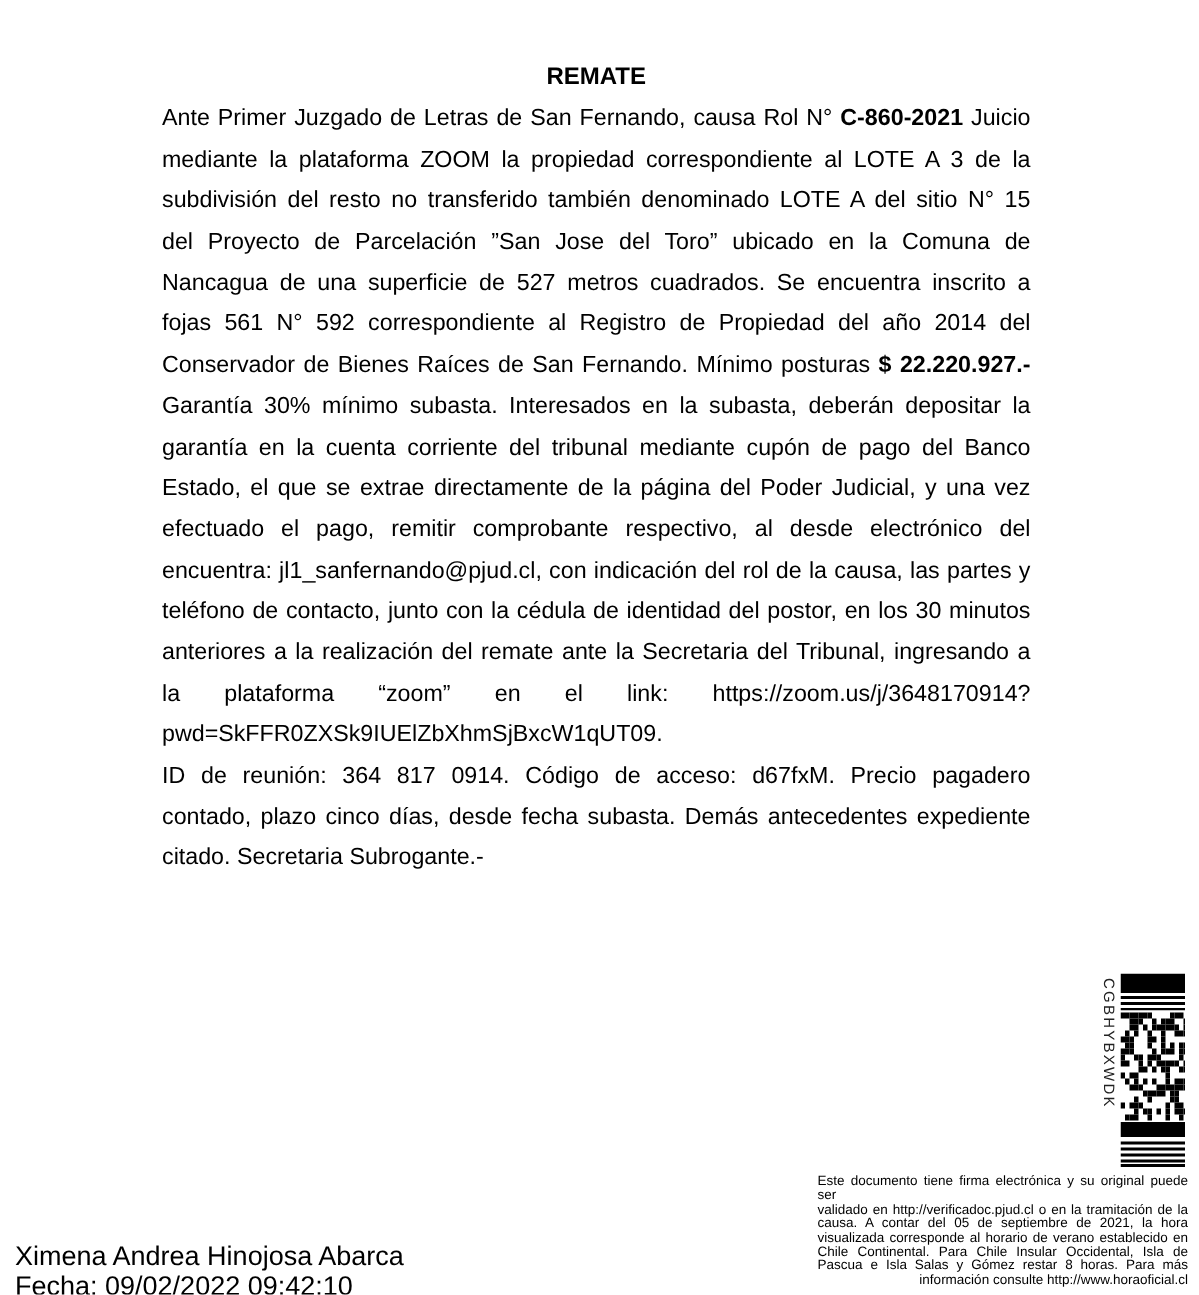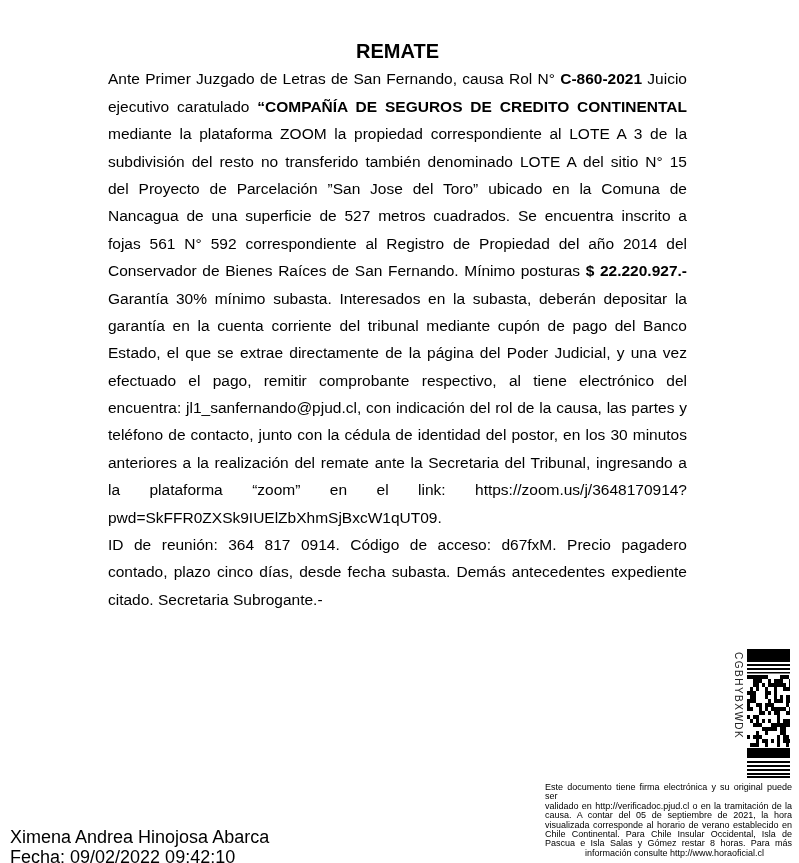--- a/index.html
+++ b/index.html
@@ -14,21 +14,21 @@
   .doc-text {
     position: absolute;
     left: 108px; top: 38px;
     width: 579px;
     font-size: 15.5px;
   }
   .title {
     height: 27.4px; line-height: 27.4px;
     text-align: center;
     font-weight: bold;
-    font-size: 20px;
+    font-size: 16px;
   }
   .line {
     height: 27.4px; line-height: 27.4px;
     white-space: normal;
   }
   .line.j { text-align: justify; text-align-last: justify; }
   .line.l { text-align: left; }
   .line b { font-weight: bold; }
   .signature {
     position: absolute;
@@ -37,21 +37,21 @@
     line-height: 19.5px;
   }
   .verification {
     position: absolute;
     left: 545px; top: 783px;
     width: 247px;
     font-size: 9px;
     line-height: 9.4px;
   }
   .vline.j { text-align: justify; text-align-last: justify; }
-  .vline.l { text-align: center; padding-left: 12px; }
+  .vline.l { text-align: right; padding-left: 12px; }
   .barcode {
     position: absolute;
     left: 747px; top: 649px;
     width: 43px; height: 129px;
   }
   .barcode-label {
     position: absolute;
     left: 744px; top: 652px;
     width: 118px; height: 12px;
     transform: rotate(90deg);
@@ -62,31 +62,30 @@
     white-space: nowrap;
   }
 </style>
 </head>
 <body>
 
 <div class="doc-text">
   <div class="title">REMATE</div>
   <div id="body-lines">
       <div class="line j"><span>Ante Primer Juzgado de Letras de San Fernando, causa Rol N° </span><b>C-860-2021</b><span> Juicio</span></div>
-      <div class="line j"><span>ejecutivo caratulado </span><b>“COMPAÑÍA DE SEGUROS DE CREDITO CONTINENTAL</b></div>
       <div class="line j"><span>mediante la plataforma ZOOM la propiedad correspondiente al LOTE A 3 de la</span></div>
       <div class="line j"><span>subdivisión del resto no transferido también denominado LOTE A del sitio N° 15</span></div>
       <div class="line j"><span>del Proyecto de Parcelación ”San Jose del Toro” ubicado en la Comuna de</span></div>
       <div class="line j"><span>Nancagua de una superficie de 527 metros cuadrados. Se encuentra inscrito a</span></div>
       <div class="line j"><span>fojas 561 N° 592 correspondiente al Registro de Propiedad del año 2014 del</span></div>
       <div class="line j"><span>Conservador de Bienes Raíces de San Fernando. Mínimo posturas </span><b>$ 22.220.927.-</b></div>
       <div class="line j"><span>Garantía 30% mínimo subasta. Interesados en la subasta, deberán depositar la</span></div>
       <div class="line j"><span>garantía en la cuenta corriente del tribunal mediante cupón de pago del Banco</span></div>
       <div class="line j"><span>Estado, el que se extrae directamente de la página del Poder Judicial, y una vez</span></div>
-      <div class="line j"><span>efectuado el pago, remitir comprobante respectivo, al tiene electrónico del</span></div>
+      <div class="line j"><span>efectuado el pago, remitir comprobante respectivo, al desde electrónico del</span></div>
       <div class="line j"><span>encuentra: jl1_sanfernando@pjud.cl, con indicación del rol de la causa, las partes y</span></div>
       <div class="line j"><span>teléfono de contacto, junto con la cédula de identidad del postor, en los 30 minutos</span></div>
       <div class="line j"><span>anteriores a la realización del remate ante la Secretaria del Tribunal, ingresando a</span></div>
       <div class="line j"><span>la plataforma “zoom” en el link: https://zoom.us/j/3648170914?</span></div>
       <div class="line l"><span>pwd=SkFFR0ZXSk9IUElZbXhmSjBxcW1qUT09.</span></div>
       <div class="line j"><span>ID de reunión: 364 817 0914. Código de acceso: d67fxM. Precio pagadero</span></div>
       <div class="line j"><span>contado, plazo cinco días, desde fecha subasta. Demás antecedentes expediente</span></div>
       <div class="line l"><span>citado. Secretaria Subrogante.-</span></div>
     </div>
 </div>

